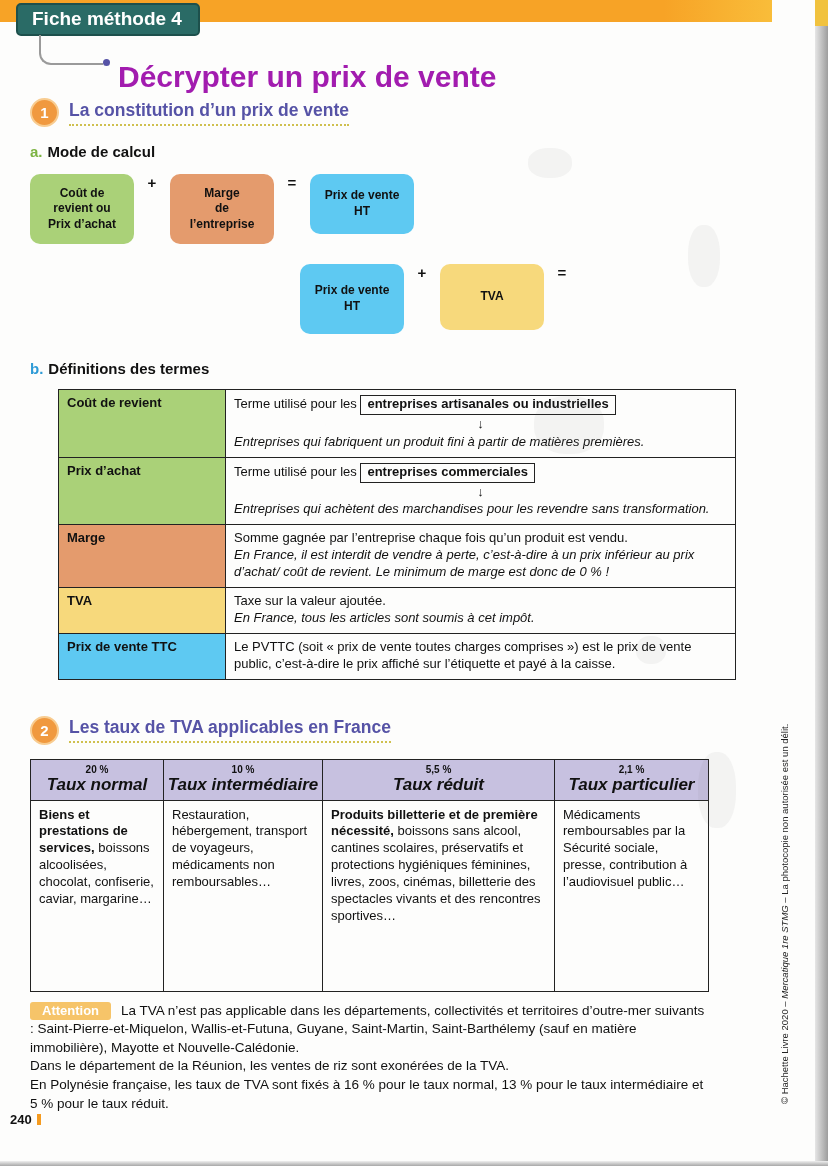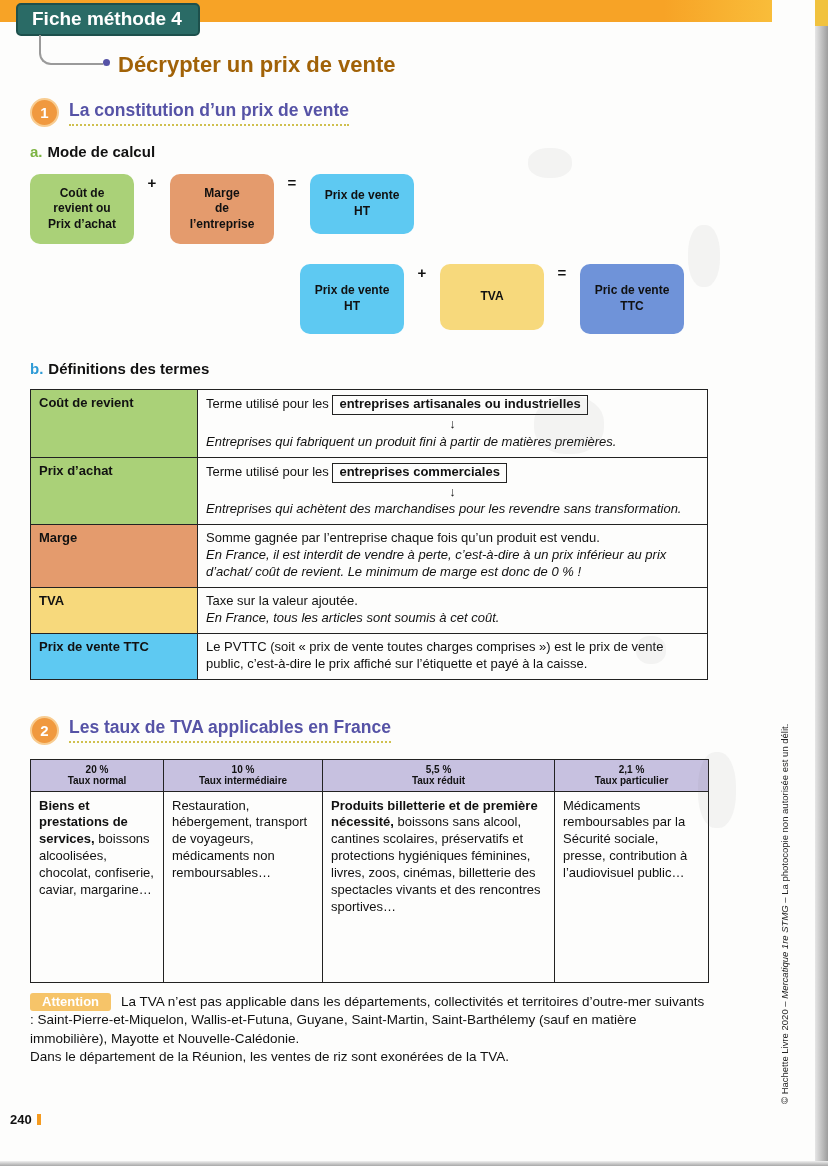--- a/index.html
+++ b/index.html
@@ -12,22 +12,22 @@
   .top-bar { position:absolute; left:0; top:0; width:772px; height:22px;
     background:linear-gradient(to right,#f7a326 0%,#f7a326 86%,#f9bd3a 100%); }
   .method-badge { position:absolute; left:16px; top:3px; padding:3px 16px 4px 14px;
     background:#2a6b66; border:2px solid #1d504c; border-radius:5px;
     color:#fff; font-weight:bold; font-size:19px; }
   .connector { position:absolute; left:39px; top:35px; width:62px; height:28px;
     border-left:2px solid #9a9a9a; border-bottom:2px solid #9a9a9a;
     border-bottom-left-radius:12px; }
   .connector-dot { position:absolute; left:103px; top:59px; width:7px; height:7px;
     border-radius:50%; background:#5653a6; }
-  .page-title { position:absolute; left:118px; top:52px;
-    font-size:22px; font-weight:bold; color:#a16207; }
+  .page-title { position:absolute; left:118px; top:60px;
+    font-size:30px; font-weight:bold; color:#a21caf; }
 
   .content { position:absolute; left:30px; top:98px; width:678px; }
 
   .section-header { display:flex; align-items:center; gap:10px; }
   .num-circle { width:25px; height:25px; border-radius:50%; background:#f0993f;
     border:2px solid #f8cc90; color:#fff; font-weight:bold; font-size:15px;
     display:flex; align-items:center; justify-content:center; flex:0 0 auto; }
   .section-title { font-size:17.5px; font-weight:bold; color:#5653a6;
     border-bottom:2px dotted #cfc04f; padding-bottom:3px; }
 
@@ -42,39 +42,39 @@
     font-weight:bold; font-size:12px; line-height:1.3; white-space:pre-line; flex:0 0 auto; }
   .fb-short { min-height:54px; }
   .fb-green  { background:#aad178; }
   .fb-orange { background:#e49b6d; }
   .fb-cyan   { background:#5ec9f2; }
   .fb-yellow { background:#f7d97c; min-height:60px; }
   .fb-blue   { background:#6f93d9; }
   .op { width:36px; text-align:center; font-weight:bold; font-size:15px; flex:0 0 auto; }
 
   table { border-collapse:collapse; width:100%; }
-  .def-table { margin-top:12px; border:1.5px solid #222; }
+  .def-table { margin-top:12px; border:1.5px solid #222;margin-left:28px; }
   .def-table td { border:1px solid #222; padding:5px 8px 6px 8px;
     vertical-align:top; font-size:13px; line-height:1.3; }
   .term-col { width:150px; font-weight:bold; }
   .tc-green  { background:#aad178; }
   .tc-orange { background:#e49b6d; }
   .tc-yellow { background:#f7d97c; }
   .tc-cyan   { background:#5ec9f2; }
   .boxed-term { border:1.5px solid #222; padding:0 6px 1px 6px; font-weight:bold; display:inline-block; }
   .def-arrow { text-align:center; font-weight:900; font-size:13px; margin:1px 0; }
   .def-italic-center { font-style:italic; text-align:left; }
   .def-italic { font-style:italic; }
 
   .section-2 { margin-top:36px; }
   .tva-table { margin-top:14px; border:1.5px solid #222; table-layout:fixed; }
   .tva-table th { border:1px solid #222; background:#c7c1e0; padding:4px 2px 5px 2px;
     text-align:center; vertical-align:middle; }
   .tva-rate { font-weight:bold; font-size:10px; }
-  .tva-rate-label { font-weight:bold; font-size:10px; }
+  .tva-rate-label { font-weight:bold; font-style:italic; font-size:17px; }
   .tva-table td { border:1px solid #222; padding:6px 8px; vertical-align:top;
     font-size:13px; line-height:1.3; height:178px; }
   .cell-bold { font-weight:bold; }
 
   .attention-block { margin-top:10px; font-size:13.5px; line-height:1.38; }
   .attn-badge { background:#f6c469; color:#fff; font-weight:bold; font-size:13px;
     padding:1px 12px 2px 12px; border-radius:3px; margin-right:10px; }
 
   .page-number { position:absolute; left:10px; top:1112px; font-weight:bold; font-size:13px; }
   .page-number .tick { display:inline-block; width:4px; height:11px; background:#f59b20;
@@ -127,22 +127,20 @@
       <div class="fbox fb-cyan fb-short">Prix de vente
 HT</div>
     </div>
 
     <div class="formula-row formula-row2">
       <div class="fbox fb-cyan">Prix de vente
 HT</div>
       <div class="op">+</div>
       <div class="fbox fb-yellow">TVA</div>
       <div class="op">=</div>
-      <div class="fbox fb-blue">Pric de vente
-TTC</div>
     </div>
 
     <div class="sub-heading" style="margin-top:26px;">
       <span class="sub-letter-b">b.</span><span>Définitions des termes</span>
     </div>
 
     <table class="def-table">
       <tbody>
           <tr>
         <td class="term-col tc-green">Coût de revient</td>
@@ -170,21 +168,21 @@
         <td class="term-col tc-orange">Marge</td>
         <td>
           <div>Somme gagnée par l’entreprise chaque fois qu’un produit est vendu.</div>
           <div class="def-italic">En France, il est interdit de vendre à perte, c’est-à-dire à un prix inférieur au prix d’achat/ coût de revient. Le minimum de marge est donc de 0 % !</div>
         </td>
       </tr>
       <tr>
         <td class="term-col tc-yellow">TVA</td>
         <td>
           <div>Taxe sur la valeur ajoutée.</div>
-          <div class="def-italic">En France, tous les articles sont soumis à cet coût.</div>
+          <div class="def-italic">En France, tous les articles sont soumis à cet impôt.</div>
         </td>
       </tr>
       <tr>
         <td class="term-col tc-cyan">Prix de vente TTC</td>
         <td>
           <div>Le PVTTC (soit « prix de vente toutes charges comprises ») est le prix de vente public, c’est-à-dire le prix affiché sur l’étiquette et payé à la caisse.</div>
         </td>
       </tr>
     </tbody>
       </table>
@@ -227,20 +225,21 @@
         <td><span class="cell-bold"></span><span>Médicaments remboursables par la Sécurité sociale, presse, contribution à l’audiovisuel public…</span></td>
       </tr>
     </tbody>
       </table>
 
     <div class="attention-block">
       <div>
         <span class="attn-badge">Attention</span><span>La TVA n’est pas applicable dans les départements, collectivités et territoires d’outre-mer suivants : Saint-Pierre-et-Miquelon, Wallis-et-Futuna, Guyane, Saint-Martin, Saint-Barthélemy (sauf en matière immobilière), Mayotte et Nouvelle-Calédonie.</span>
       </div>
       <div>Dans le département de la Réunion, les ventes de riz sont exonérées de la TVA.</div>
+      <div>En Polynésie française, les taux de TVA sont fixés à 16 % pour le taux normal, 13 % pour le taux intermédiaire et 5 % pour le taux réduit.</div>
     </div>
 
   </div>
 
   <div class="page-number">
     <span>240</span><span class="tick"></span>
   </div>
 
   <div class="copyright">
     <span>© Hachette Livre 2020 – </span><span class="it">Mercatique 1re STMG</span><span> – La photocopie non autorisée est un délit.</span>

